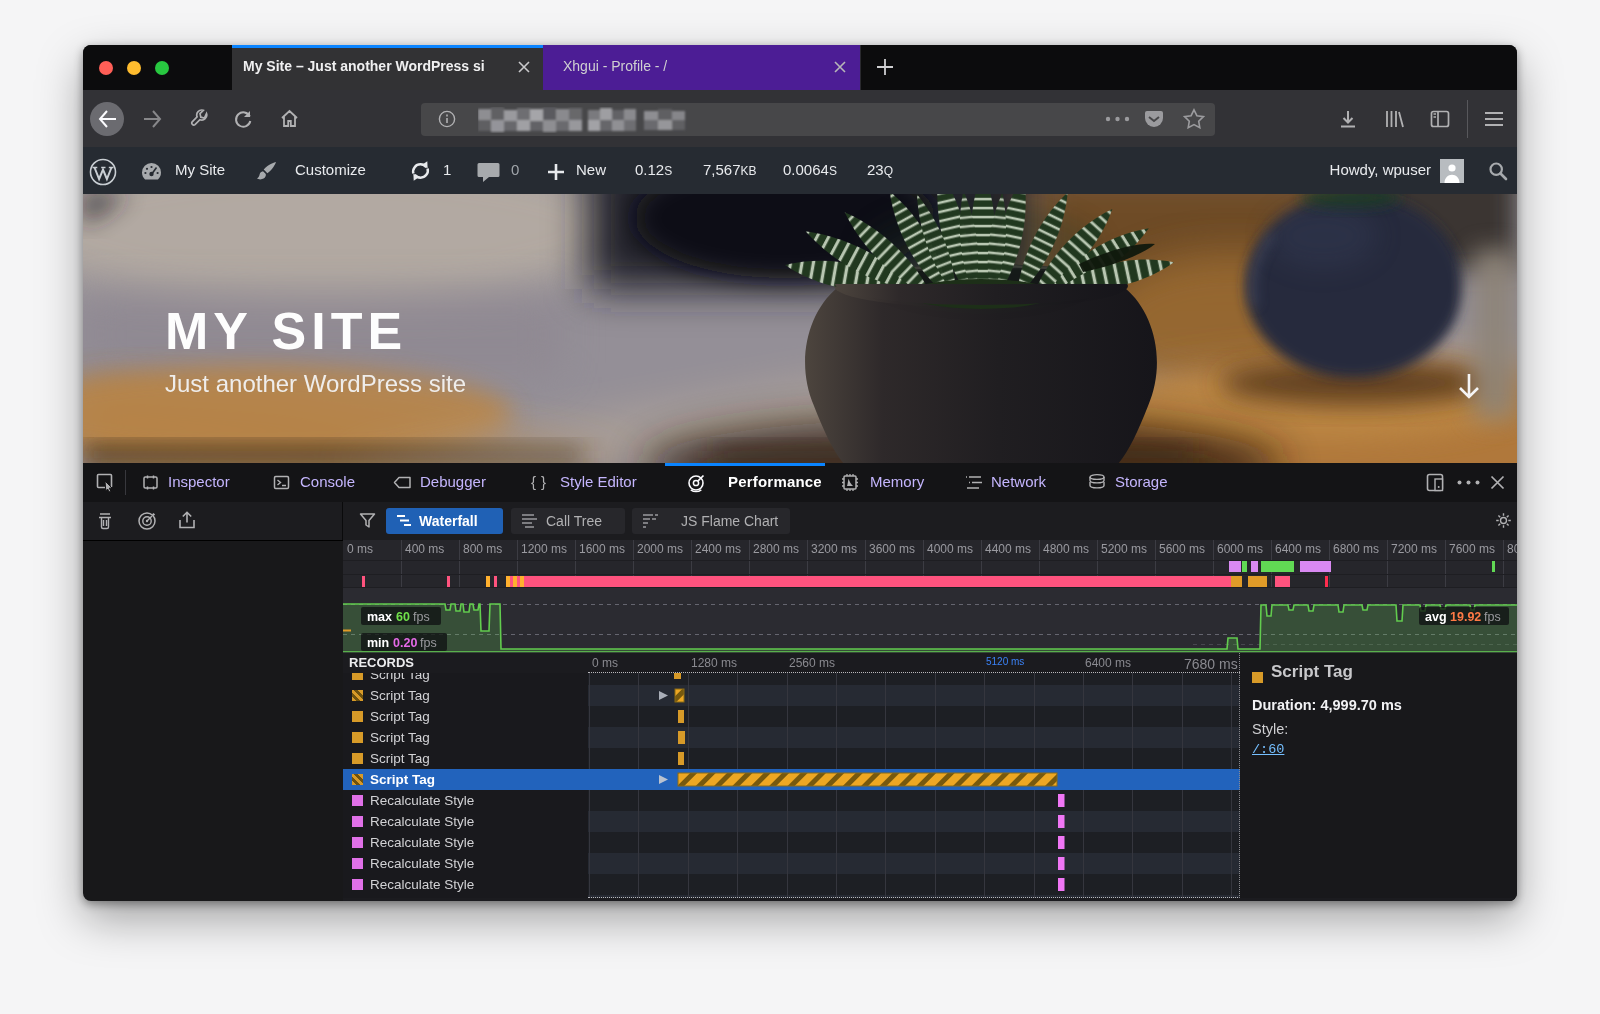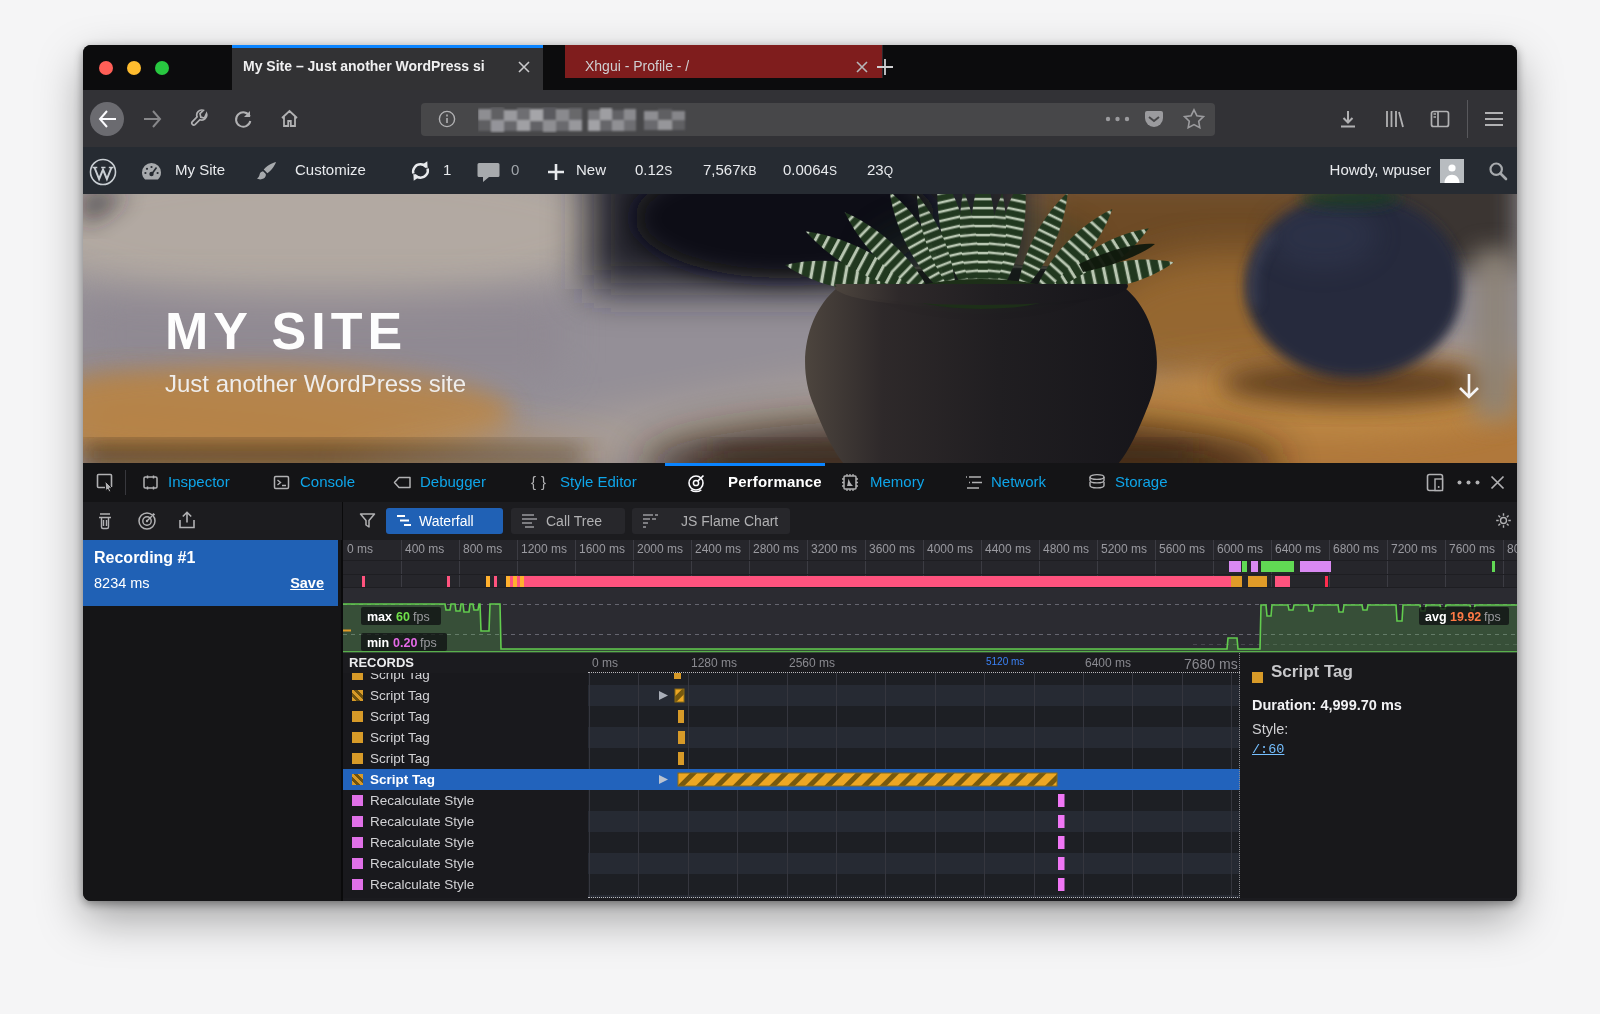--- a/index.html
+++ b/index.html
@@ -6,33 +6,33 @@
   body{width:1600px;height:1014px;background:#f5f5f6;font-family:"Liberation Sans",sans-serif;overflow:hidden;position:relative;}
   .abs{position:absolute;}
   #win{position:absolute;left:83px;top:45px;width:1434px;height:856px;border-radius:8px;overflow:hidden;box-shadow:0 18px 45px rgba(0,0,0,.34),0 3px 10px rgba(0,0,0,.38);background:#18181a;}
   
   #tabbar{position:absolute;left:0;top:0;width:100%;height:45px;background:#0c0c0d;}
   .light{position:absolute;top:16px;width:14px;height:14px;border-radius:50%;}
   #tab-active{position:absolute;left:149px;top:0;width:311px;height:45px;background:#323234;}
   #tab-active .stripe{position:absolute;left:0;top:0;width:100%;height:3px;background:#0a84ff;}
   .tabtitle{position:absolute;top:13px;font-size:14px;font-weight:bold;color:#f0f0f1;white-space:nowrap;overflow:hidden;}
   .tabx{position:absolute;top:13px;font-size:15px;color:#c9c9cb;}
-  #tab2{position:absolute;left:482px;top:0;width:317px;height:33px;background:#7f1d1d;border-right:1px solid #2a2a2e;}
+  #tab2{position:absolute;left:460px;top:0;width:317px;height:45px;background:#4c1d95;border-right:1px solid #2a2a2e;}
   
   #navbar{position:absolute;left:0;top:45px;width:100%;height:57px;background:#323236;}
   #backbtn{position:absolute;left:7px;top:57px;width:34px;height:34px;border-radius:50%;background:#6b6b70;}
   #urlbar{position:absolute;left:338px;top:58px;width:794px;height:33px;background:#474749;border-radius:4px;}
   
   #adminbar{position:absolute;left:0;top:102px;width:100%;height:47px;background:#262b32;color:#e8eaed;font-size:15px;}
   .ab{position:absolute;top:14px;white-space:nowrap;}
   
   #hero{position:absolute;left:0;top:149px;width:1434px;height:269px;overflow:hidden;background:#9a9498;}
   
   #dttabs{position:absolute;left:0;top:418px;width:100%;height:39px;background:#141416;border-bottom:1px solid #0c0c0d;}
-  .dtt{position:absolute;top:10px;font-size:15px;color:#0ea5e9;white-space:nowrap;}
+  .dtt{position:absolute;top:10px;font-size:15px;color:#c4b5fd;white-space:nowrap;}
   #dttool{position:absolute;left:0;top:457px;width:100%;height:38px;background:#1c1c1f;border-bottom:1px solid #000;}
   .btn2{position:absolute;top:6px;height:26px;border-radius:3px;font-size:14px;color:#b1b1b3;line-height:26px;}
   
   #sidebar{position:absolute;left:0;top:495px;width:258px;height:361px;background:#151517;border-right:2px solid #0a0a0b;}
   #recblock{position:absolute;left:0;top:0;width:255px;height:66px;background:#2061b5;color:#fff;}
   
   #timeline{position:absolute;left:260px;top:495px;width:1174px;height:113px;background:#26262b;}
   
   #rechead{position:absolute;left:260px;top:608px;width:897px;height:20px;background:#1b1b1f;}
   #reclist{position:absolute;left:260px;top:628px;width:245px;height:225px;background:#19191d;overflow:hidden;}
@@ -412,21 +412,21 @@
         <path d="M3 9v7.5h14V9" fill="none" stroke="#b1b1b3" stroke-width="1.6"></path>
       </svg>
     <div class="abs" style="left:259px;top:0;width:1px;height:38px;background:#0a0a0b;"></div>
     <svg class="abs" style="left:276px;top:10px" width="17" height="17" viewBox="0 0 17 17">
         <path d="M1.5 2h14L10 8.5V15l-3-2V8.5z" fill="none" stroke="#b1b1b3" stroke-width="1.5" stroke-linejoin="round"></path>
       </svg>
     <div class="btn2" style="left:303px;width:117px;background:#2061b5;color:#fff;">
       <svg class="abs" style="left:10px;top:6px" width="16" height="13" viewBox="0 0 16 13">
           <path d="M1 2h8M4 6.5h9M8 11h7" stroke="#fff" stroke-width="1.8"></path>
         </svg>
-      <span style="margin-left:33px;font-weight:normal;">Waterfall</span>
+      <span style="margin-left:33px;font-weight:bold;">Waterfall</span>
     </div>
     <div class="btn2" style="left:428px;width:114px;background:#27272b;">
       <svg class="abs" style="left:10px;top:5px" width="17" height="15" viewBox="0 0 17 15">
           <path d="M1 2h12M1 6h15M1 10h10M4 14h9" stroke="#9a9a9e" stroke-width="1.6"></path>
         </svg>
       <span style="margin-left:35px;">Call Tree</span>
     </div>
     <div class="btn2" style="left:549px;width:158px;background:#27272b;">
       <svg class="abs" style="left:10px;top:5px" width="17" height="15" viewBox="0 0 17 15">
           <path d="M1 2h10M13 2h3M1 6h7M10 6h4M1 10h5M1 14h3" stroke="#9a9a9e" stroke-width="1.6"></path>
@@ -435,27 +435,20 @@
     </div>
     <svg class="abs" style="left:1412px;top:10px" width="17" height="17" viewBox="0 0 17 17">
         <path d="M8.5 1l1 2.6 2.8-.6 1.7 2.3 2 .7-.4 2.8 1.9 2-1.9 2 .4 2.8-2.7.7-1.7 2.3-2.8-.6-1 2.6" fill="none" stroke="#0000"></path>
         <g stroke="#b1b1b3" stroke-width="1.4" fill="none">
           <circle cx="8.5" cy="8.5" r="3"></circle>
           <path d="M8.5 1.2v2.5M8.5 13.3v2.5M1.2 8.5h2.5M13.3 8.5h2.5M3.4 3.4l1.8 1.8M11.8 11.8l1.8 1.8M3.4 13.6l1.8-1.8M11.8 5.2l1.8-1.8"></path>
         </g>
       </svg>
   </div>
 
-  <div id="sidebar">
-    <div id="recblock">
-      <div style="position:absolute;left:11px;top:9px;font-size:16px;font-weight:bold;">Recording #1</div>
-      <div style="position:absolute;left:11px;top:35px;font-size:14.5px;">8234 ms</div>
-      <div style="position:absolute;right:14px;top:35px;font-size:14.5px;font-weight:bold;text-decoration:underline;">Save</div>
-    </div>
-  </div>
 
   <div id="timeline">
   <svg width="1174" height="113" viewBox="0 0 1174 113" style="position:absolute;left:0;top:0;">
     <rect x="0" y="0" width="1174" height="113" fill="#26262b"></rect>
     <rect x="0" y="48" width="1174" height="65" fill="#2b2b31"></rect>
     <g stroke="#3c3c43" stroke-width="1">
       <path d="M58.5 0V48M116.5 0V48M174.5 0V48M232.5 0V48M290.5 0V48M348.5 0V48M406.5 0V48M464.5 0V48M522.5 0V48M580.5 0V48M638.5 0V48M696.5 0V48M754.5 0V48M812.5 0V48M870.5 0V48M928.5 0V48M986.5 0V48M1044.5 0V48M1102.5 0V48M1160.5 0V48"></path>
     </g>
     <g fill="#9a9aa0" font-size="12" font-family="Liberation Sans">
       <text x="4" y="13">0 ms</text>

